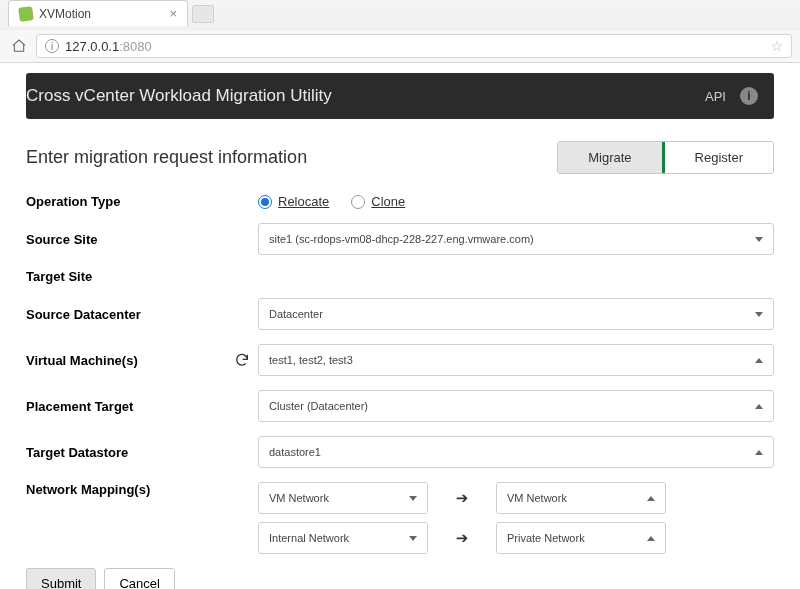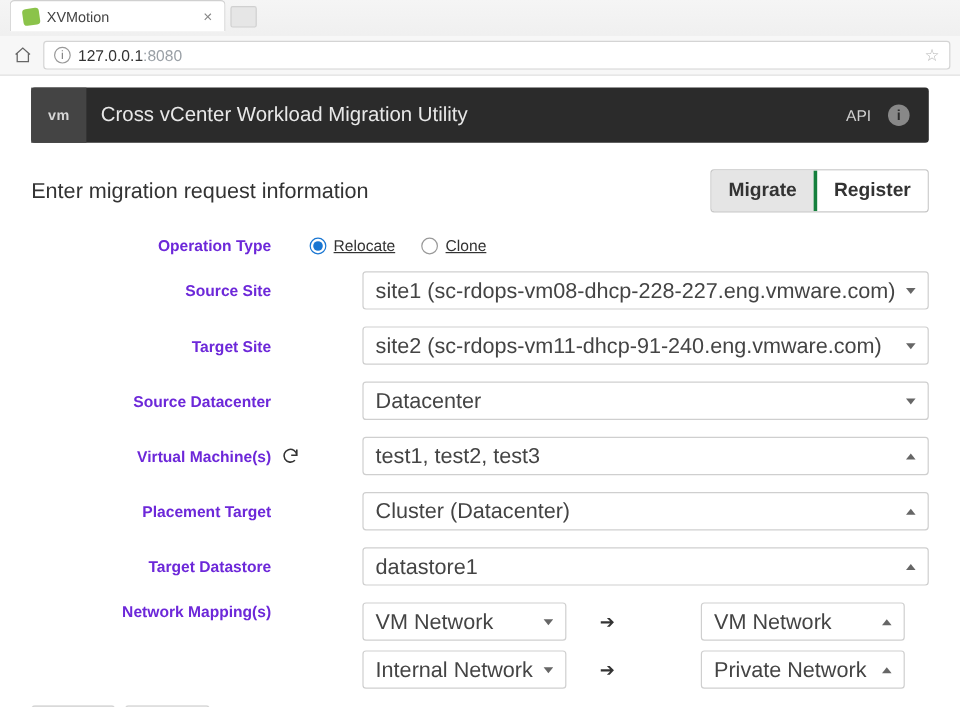--- a/index.html
+++ b/index.html
@@ -119,27 +119,27 @@
   .app-api { font-size:13px; color:#cfcfcf; margin-right:14px;}
   .app-info-icon{
     width:18px;height:18px;border-radius:50%;background:#888;color:#2b2b2b;
     display:flex;align-items:center;justify-content:center;font-size:12px;font-weight:700;
   }
 
   
   .heading-row { display:flex; align-items:center; margin-bottom:20px;}
   .heading { font-size:18px; font-weight:400; color:#333; }
   .mode-group { margin-left:auto; display:flex; border:1px solid #c7c7c7; border-radius:3px; overflow:hidden;}
-  .mode-btn { padding:8px 14px; font-size:16px; background:#fff; cursor:pointer;font-weight:bold;}
+  .mode-btn { padding:8px 30px; font-size:13px; background:#fff; cursor:pointer;}
   .mode-btn.active { background:#e5e5e5; }
   .mode-btn + .mode-btn { border-left:3px solid #15803d;}
 
   
   .form-row { display:flex; align-items:center; margin-bottom:14px;}
-  .form-label { width:200px; font-size:13px; font-weight:700; color:#6d28d9;text-align:right;}
+  .form-label { width:200px; font-size:13px; font-weight:700; color:#000000;}
   .form-control-area { flex:1; display:flex; align-items:center; gap:8px;}
   .refresh-area { width:32px; display:flex; justify-content:center; align-items:center; color:#555;}
   .refresh-icon { width:16px;height:16px; cursor:pointer;}
 
   .radio-group { display:flex; gap:22px; align-items:center;}
   .radio { display:flex; align-items:center; gap:6px; cursor:pointer;text-decoration:underline;}
   .radio .dot {
     width:14px;height:14px;border:1px solid #999;border-radius:50%;
     display:flex;align-items:center;justify-content:center;background:#fff;
   }
@@ -148,25 +148,24 @@
 
   .dropdown {
     flex:1;
     height:32px;
     border:1px solid #cfcfcf;
     border-radius:3px;
     background:#fff;
     display:flex;
     align-items:center;
     padding:0 10px;
-    font-size:18px;
+    font-size:11px;
     color:#444;
     position:relative;
     cursor:pointer;
-    margin-left:44px;
   }
   .dropdown .caret {
     margin-left:auto;
     width:0;height:0;
     border-left:4px solid transparent;
     border-right:4px solid transparent;
   }
   .caret.down { border-top:5px solid #666;}
   .caret.up { border-bottom:5px solid #666;}
 
@@ -211,21 +210,20 @@
       <span>127.0.0.1</span>
         <span class="url-port">:8080</span>
       <span class="url-right">☆</span>
     </div>
   </div>
 </div>
 
 <div class="page">
 
   <div class="app-header">
-    <div class="app-logo">vm</div>
     <div class="app-title">Cross vCenter Workload Migration Utility</div>
     <div class="app-spacer"></div>
     <div class="app-api">API</div>
     <div class="app-info-icon">i</div>
   </div>
 
   <div class="heading-row">
     <div class="heading">Enter migration request information</div>
     <div class="mode-group">
       <div class="mode-btn active">Migrate</div>
@@ -257,26 +255,20 @@
       <div class="dropdown">
         <span>site1 (sc-rdops-vm08-dhcp-228-227.eng.vmware.com)</span>
         <span class="caret down"></span>
       </div>
     </div>
   </div>
 
   <div class="form-row">
     <div class="form-label">Target Site</div>
     <div class="refresh-area"></div>
-    <div class="form-control-area">
-      <div class="dropdown">
-        <span>site2 (sc-rdops-vm11-dhcp-91-240.eng.vmware.com)</span>
-        <span class="caret down"></span>
-      </div>
-    </div>
   </div>
 
   <div class="form-row">
     <div class="form-label">Source Datacenter</div>
     <div class="refresh-area"></div>
     <div class="form-control-area">
       <div class="dropdown">
         <span>Datacenter</span>
         <span class="caret down"></span>
       </div>

